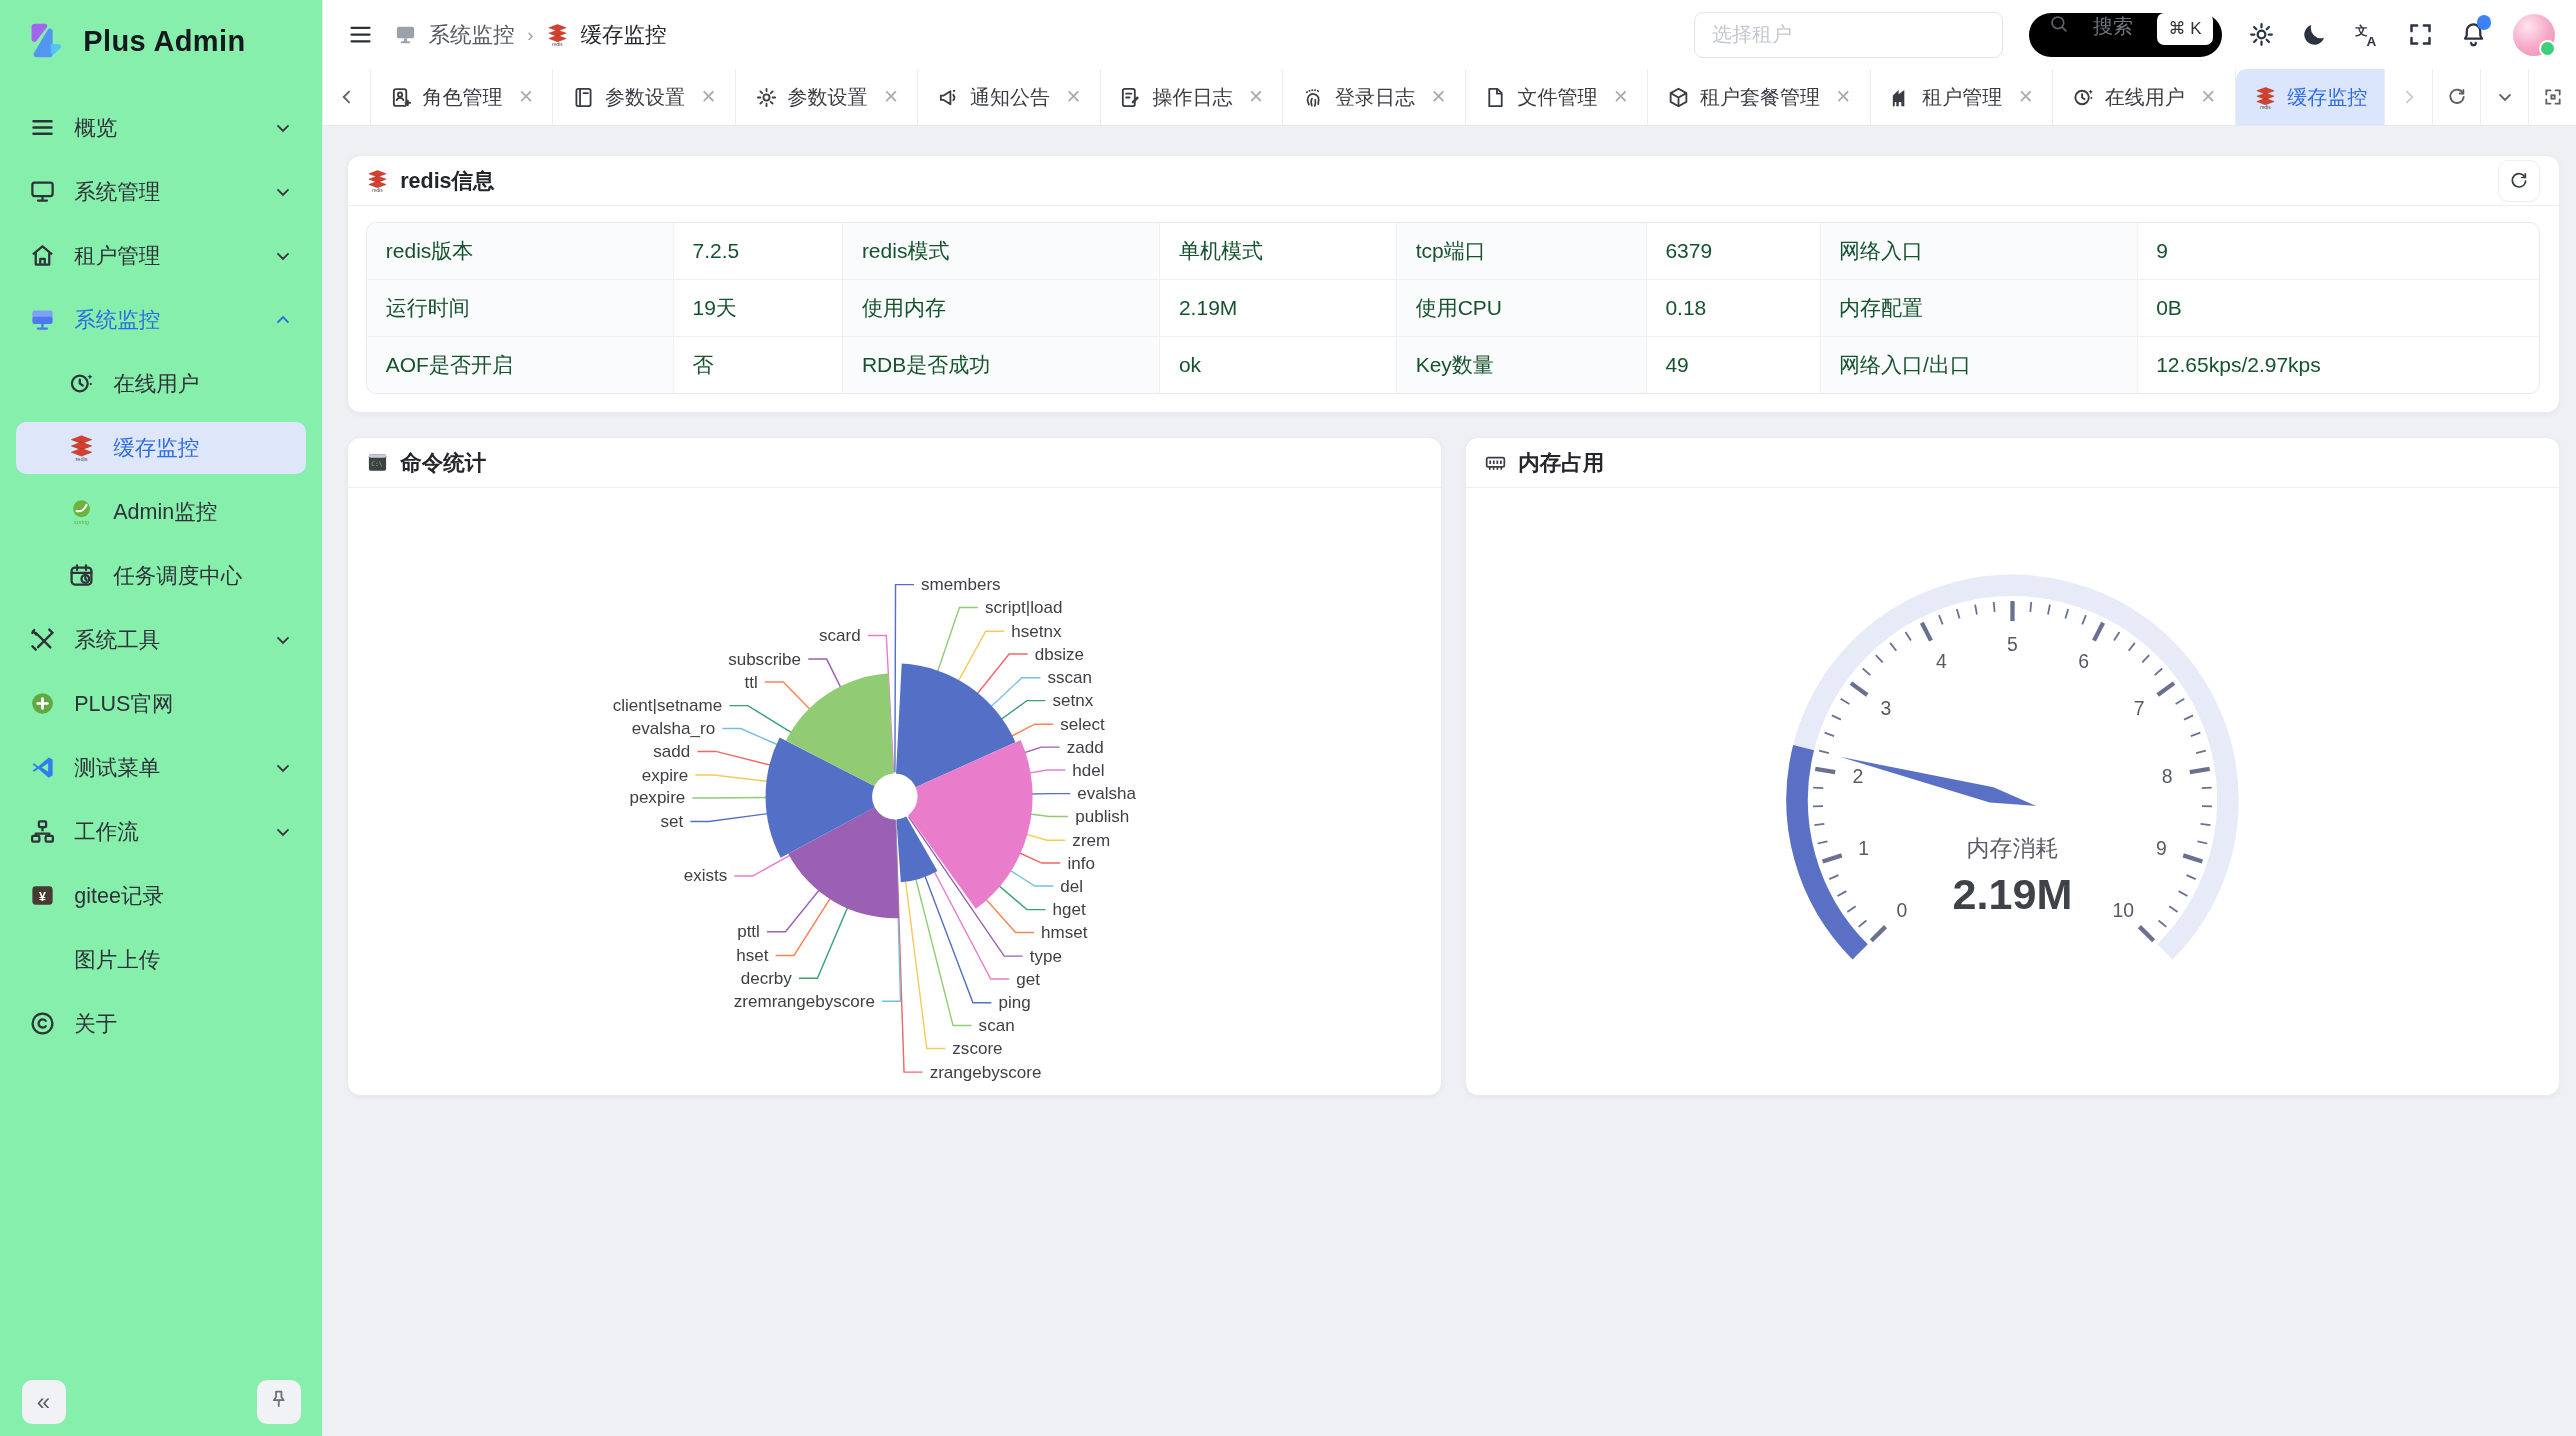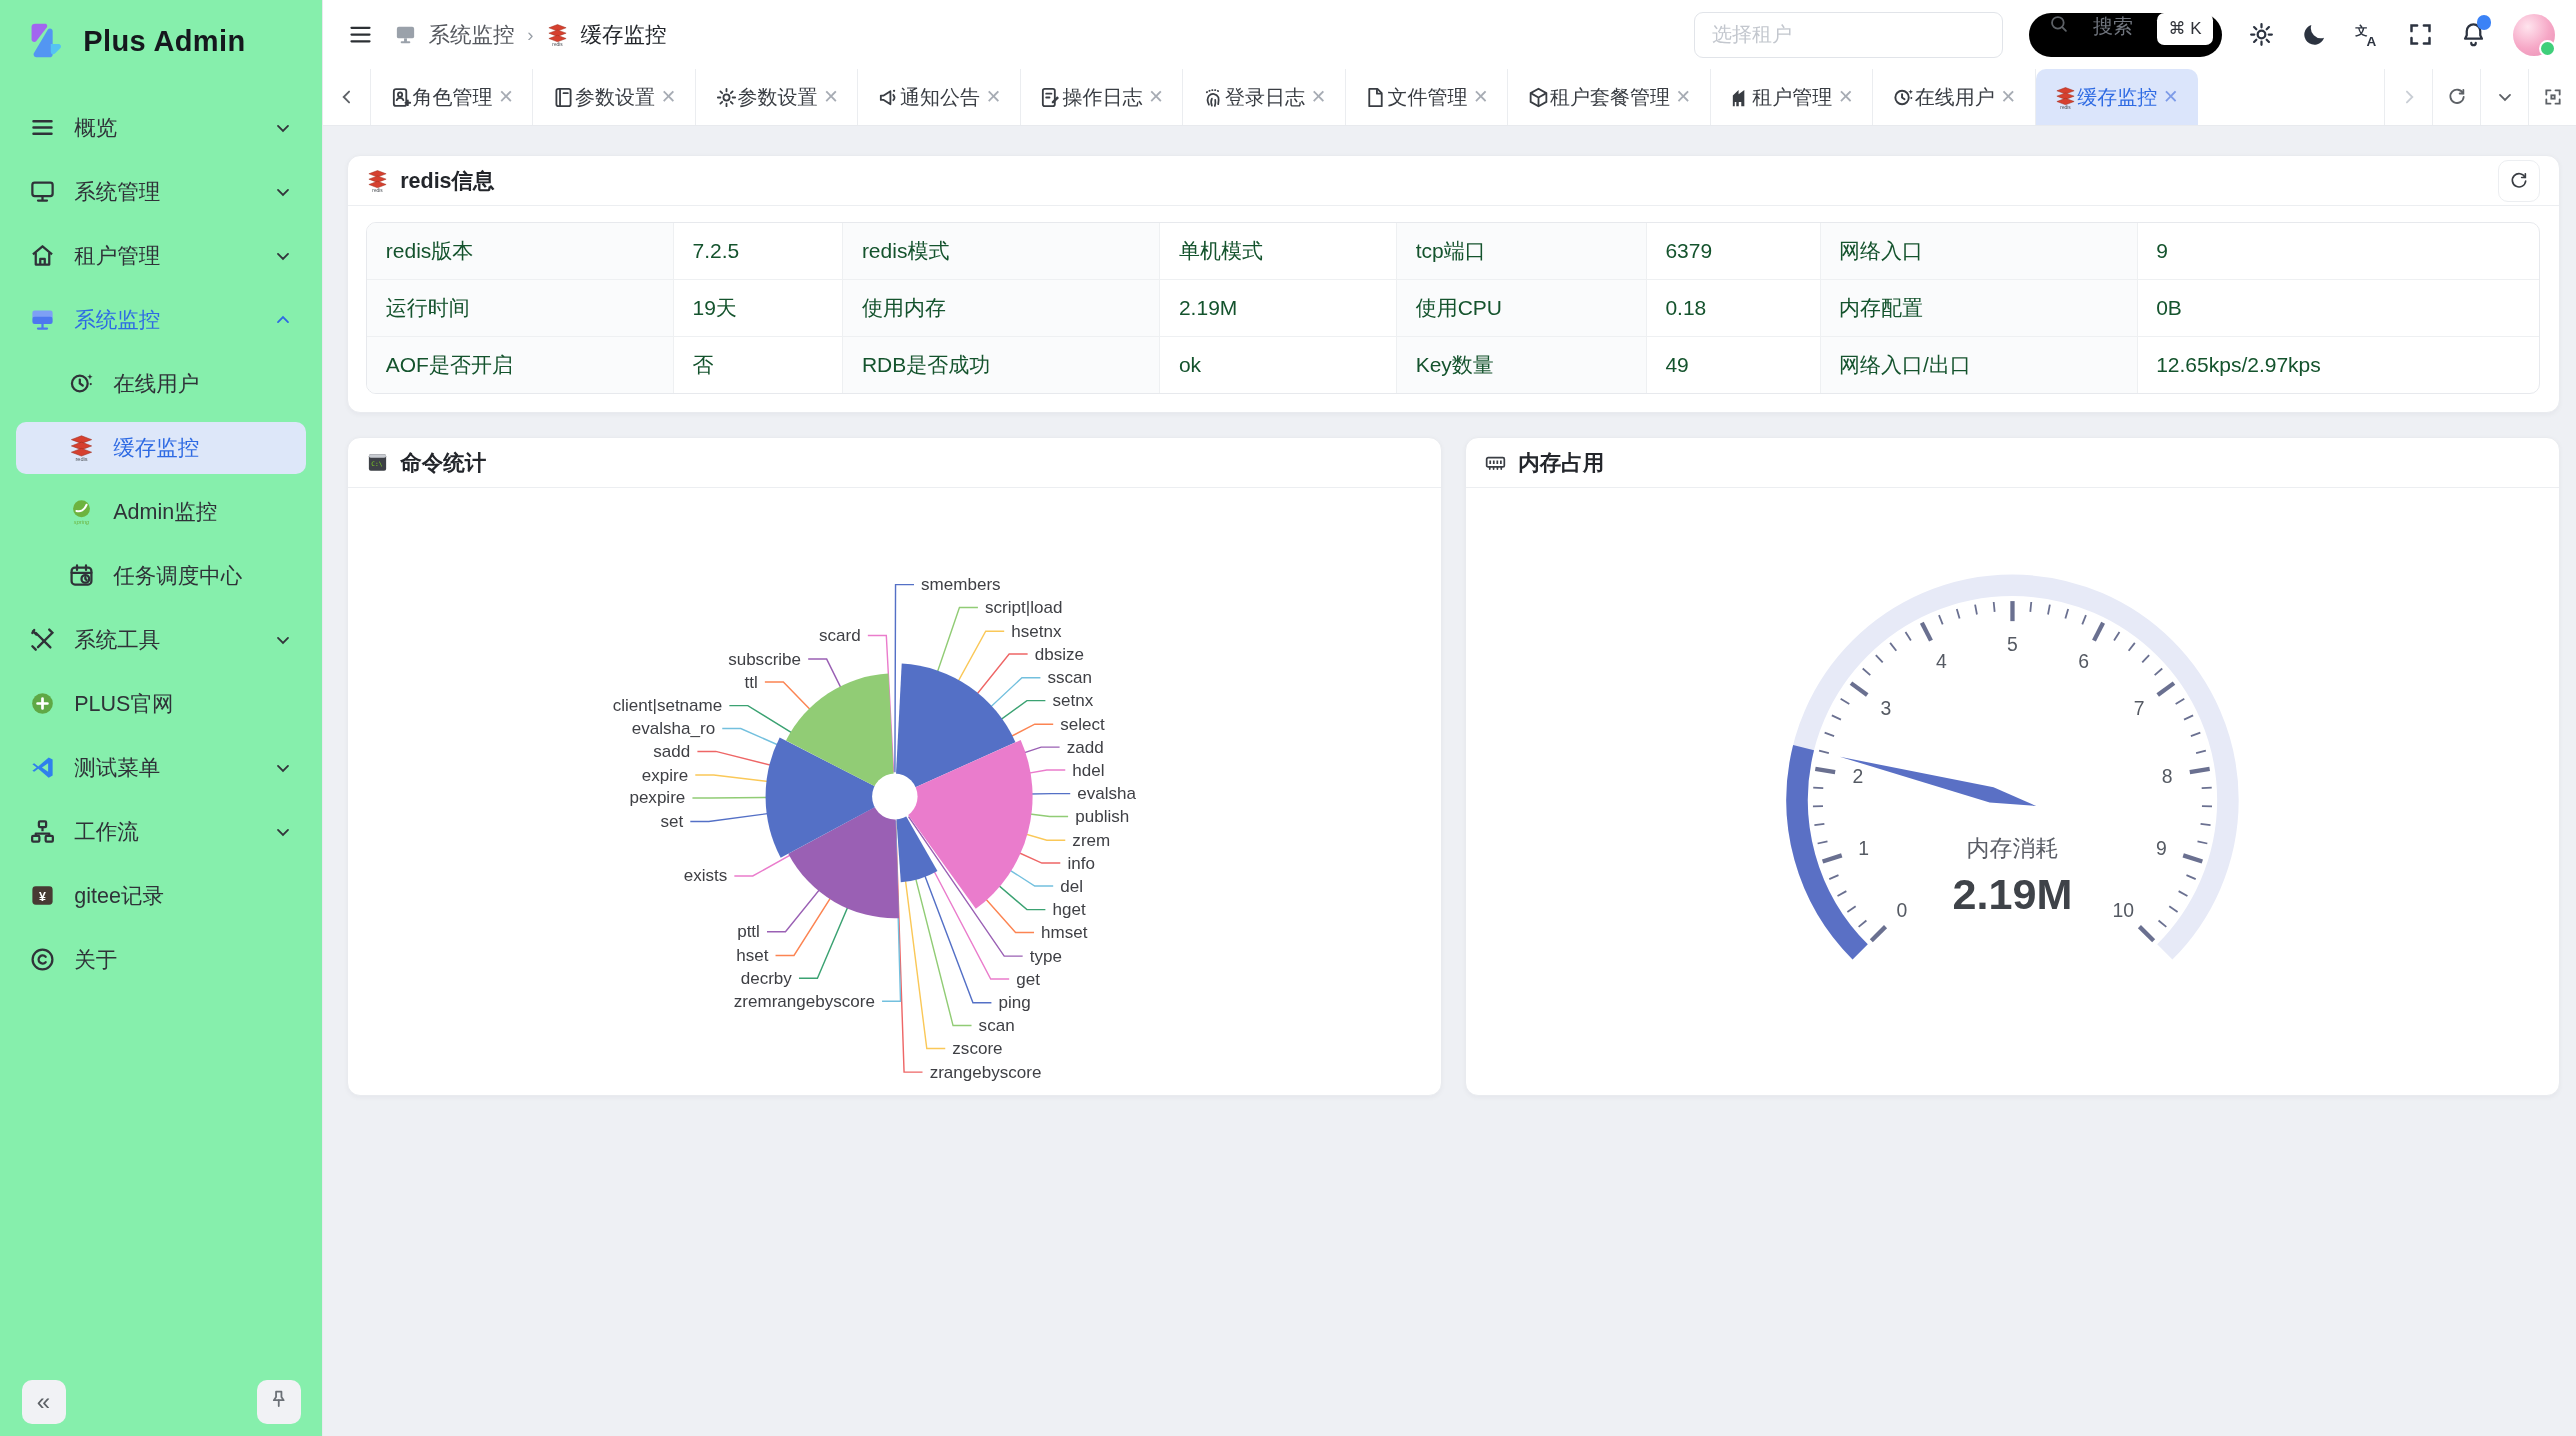--- a/index.html
+++ b/index.html
@@ -41,21 +41,21 @@
   .avatar{width:42px;height:42px;border-radius:50%;background:radial-gradient(circle at 35% 30%,#ffe4ee,#f6a7c6 55%,#e78fb4);position:relative;cursor:pointer;flex:none}
   .avatar::after{content:"";position:absolute;right:-1.4px;bottom:-1.4px;width:13px;height:13px;border-radius:50%;background:#3fcf7a;border:2.1px solid #fff}
   
   .tabbar{height:56px;background:#fff;display:flex;align-items:stretch;border-bottom:0.7px solid #e8eaee}
   .tab-ctrl{width:47px;display:flex;align-items:center;justify-content:center;color:#5d6166;cursor:pointer;flex:none}
   .tab-ctrl svg{width:20px;height:20px}
   .tab-ctrl.l{border-right:0.7px solid #ebedf0}
   .tab-ctrl.r{border-left:0.7px solid #ebedf0}
   .tab-ctrl.disabled{color:#c9ced5}
   .tabs{flex:1;display:flex;overflow:hidden}
-  .tab{display:flex;align-items:center;padding:0 18.6px;border-right:0.7px solid #ebedf0;font-size:20px;color:#393d43;white-space:nowrap;cursor:pointer}
+  .tab{display:flex;align-items:center;gap:10px;padding:0 18.6px;border-right:0.7px solid #ebedf0;font-size:20px;color:#393d43;white-space:nowrap;cursor:pointer}
   .tab .tic{width:23px;height:23px;display:inline-flex;flex:none}
   .tab .tic svg{width:100%;height:100%}
   .tab .x{color:#a7acb4;font-size:18.6px;margin-left:5.7px}
   .tab.active{background:#dbe5fb;color:#2e6ae3;border-radius:10px 10px 0 0;border-right:0.7px solid transparent}
   .tab.active .x{color:#7d9be8}
   
   .content{flex:1;padding:29px 16.5px 0 23.6px}
   .panel{background:#fff;border:0.7px solid #e9ebef;border-radius:13px;box-shadow:0 1.4px 5.7px rgba(31,35,41,.04)}
   .panel-head{height:49px;display:flex;align-items:center;padding:0 18.6px;border-bottom:0.7px solid #eceef1;gap:11px}
   .panel-head .pic{width:23px;height:23px;display:inline-flex}
@@ -234,20 +234,24 @@
             </svg></span>
         </div>
         <div class="mi">
           <span class="ic">
             <svg viewBox="0 0 24 24" style="font-size:30px">
               <rect x="3" y="3.8" width="18" height="16.4" rx="3" fill="#473a33"></rect>
               <text x="12" y="16.6" font-size="11" font-weight="bold" text-anchor="middle" fill="#fff">¥</text>
             </svg>
           </span>
           <span class="lbl">gitee记录</span>
+        </div>
+        <div class="mi">
+          <span class="ic"></span>
+          <span class="lbl">图片上传</span>
         </div>
         <div class="mi">
           <span class="ic">
             <svg viewBox="0 0 24 24" fill="none" stroke="currentColor" stroke-width="2" stroke-linecap="round">
               <circle cx="12" cy="12" r="8.8"></circle>
               <path d="M14.8 9.6a3.6 3.6 0 1 0 0 4.8"></path>
             </svg>
           </span>
           <span class="lbl">关于</span>
         </div>

